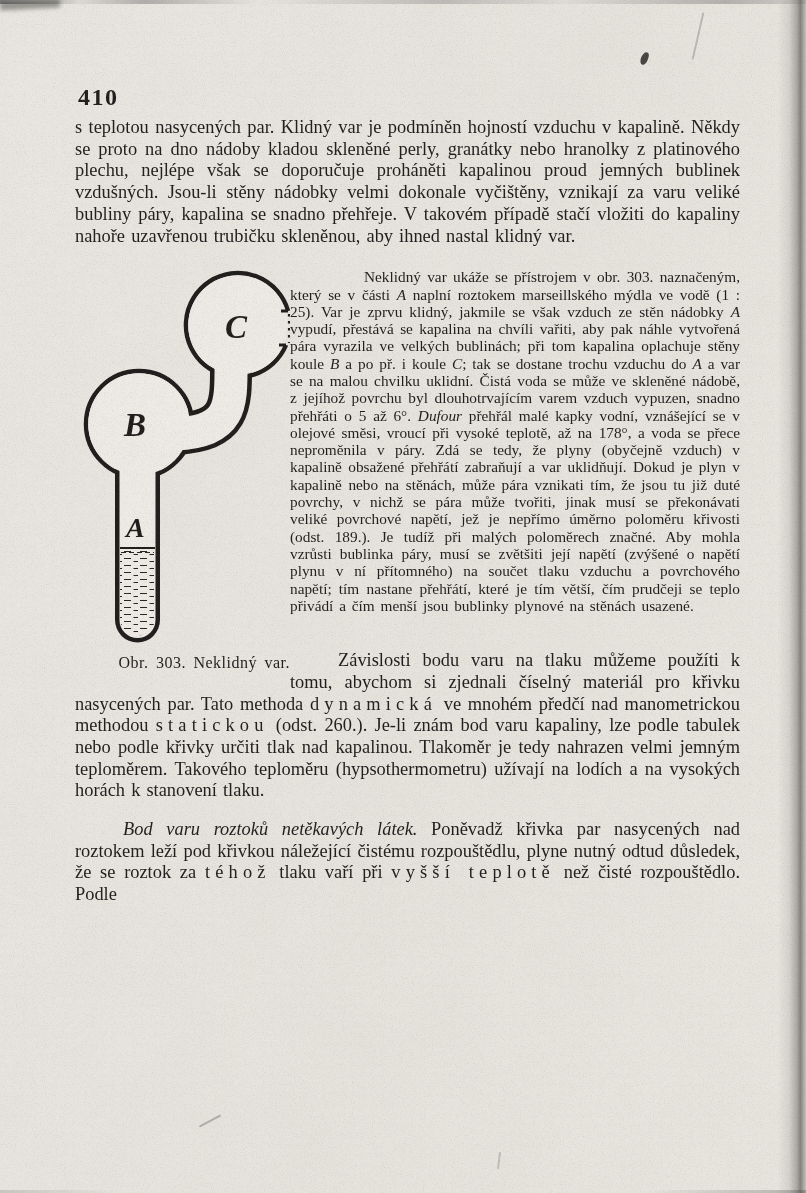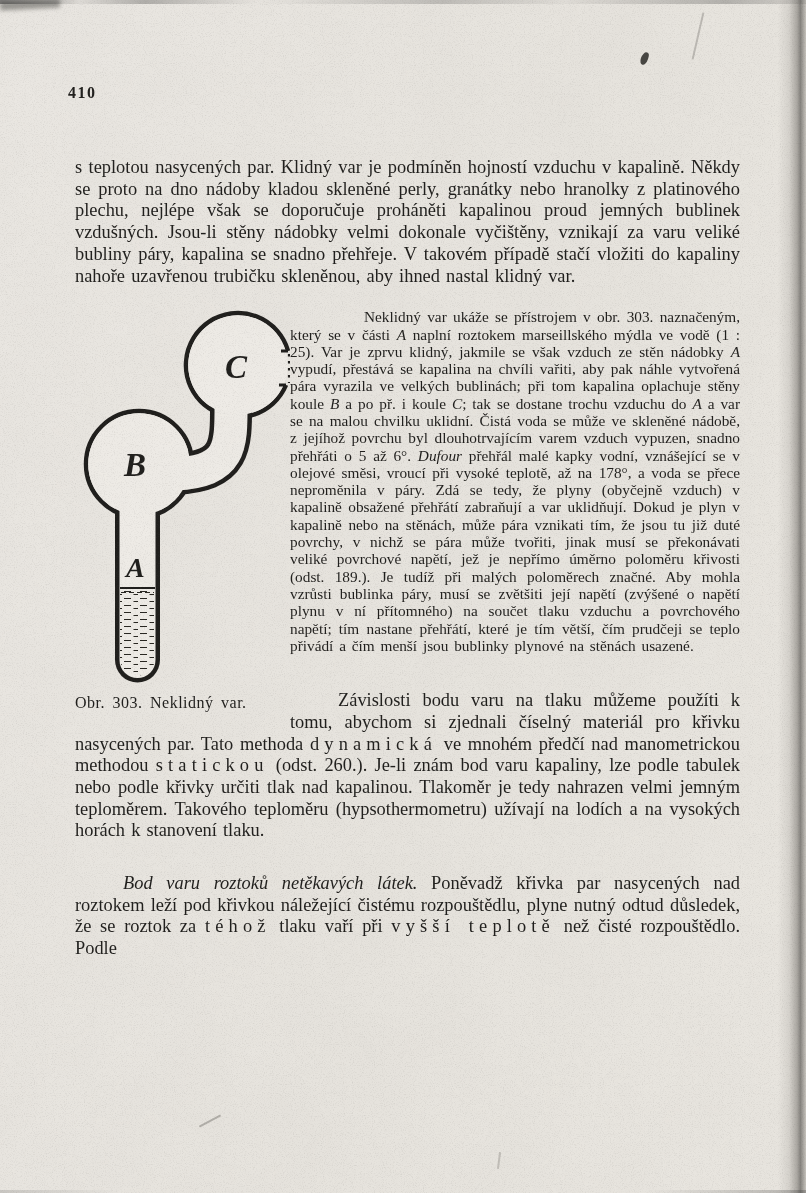--- a/index.html
+++ b/index.html
@@ -7,46 +7,46 @@
     --ink:#1d1c1a;
   }
   html,body{margin:0;padding:0;}
   body{
     width:806px;height:1193px;position:relative;overflow:hidden;
     background:linear-gradient(105deg,#eae7e2 0%,#e7e4de 55%,#e9e6e0 100%);
     font-family:"Liberation Serif","DejaVu Serif",serif;
     color:var(--ink);
   }
   .page-number{
-    position:absolute;top:84px;left:68px;
-    font-size:16px;font-weight:bold;letter-spacing:1.5px;
+    position:absolute;top:84px;left:78px;
+    font-size:24px;font-weight:bold;letter-spacing:1.5px;
   }
   .content{
     position:absolute;top:117px;left:75px;width:665px;z-index:2;
   }
   .para{
     text-align:justify;margin:0;
     word-spacing:1.5px;
   }
-  .normal{font-size:18.4px;line-height:21.7px;margin-top:40px;}
+  .normal{font-size:18.4px;line-height:21.7px;}
   .petit{font-size:15.3px;line-height:17.3px;word-spacing:2px;}
   .indent-lg{text-indent:74px;}
   .indent{text-indent:48px;}
   .mt1{margin-top:21px;}
   .mt2{margin-top:36px;}
-  .mt3{margin-top:31px;}
+  .mt3{margin-top:17px;}
   .it{font-style:italic;}
   .bd{font-weight:normal;}
   .sp{letter-spacing:0.28em;}
   .fig{
     float:left;width:215px;margin:1px 0 10px 0;
   }
   .fig svg{display:block;}
   .fig-caption{
-    text-align:left;font-size:16px;margin-top:7px;
+    text-align:right;font-size:16px;margin-top:7px;
     letter-spacing:0.5px;word-spacing:3px;text-indent:0;
   }
   .noise,.edge,.speck{position:absolute;pointer-events:none;}
   .noise{top:0;left:0;z-index:4;}
   .edge{z-index:5;}
   .edge-right{top:0;right:0;width:28px;height:1193px;
     background:linear-gradient(to right,
       rgba(101,97,92,0) 0%,
       rgba(101,97,92,0.14) 40%,
       rgba(72,68,63,0.38) 68%,

